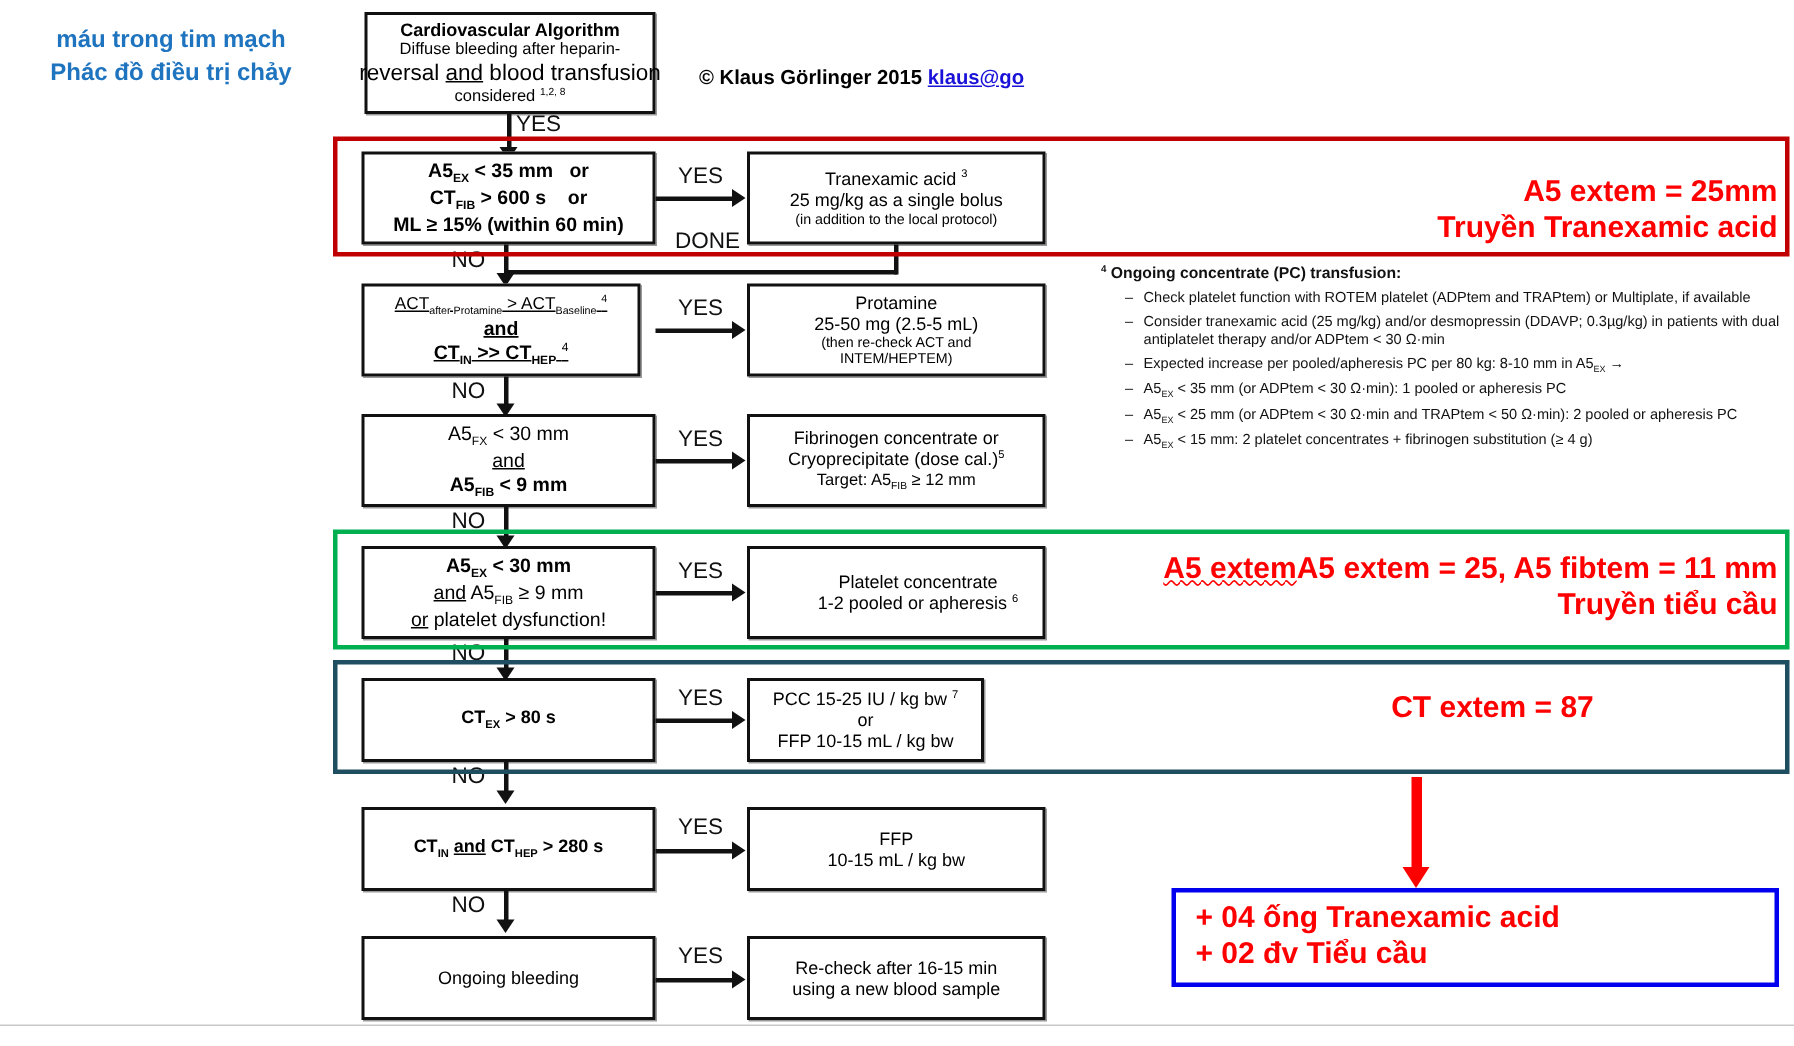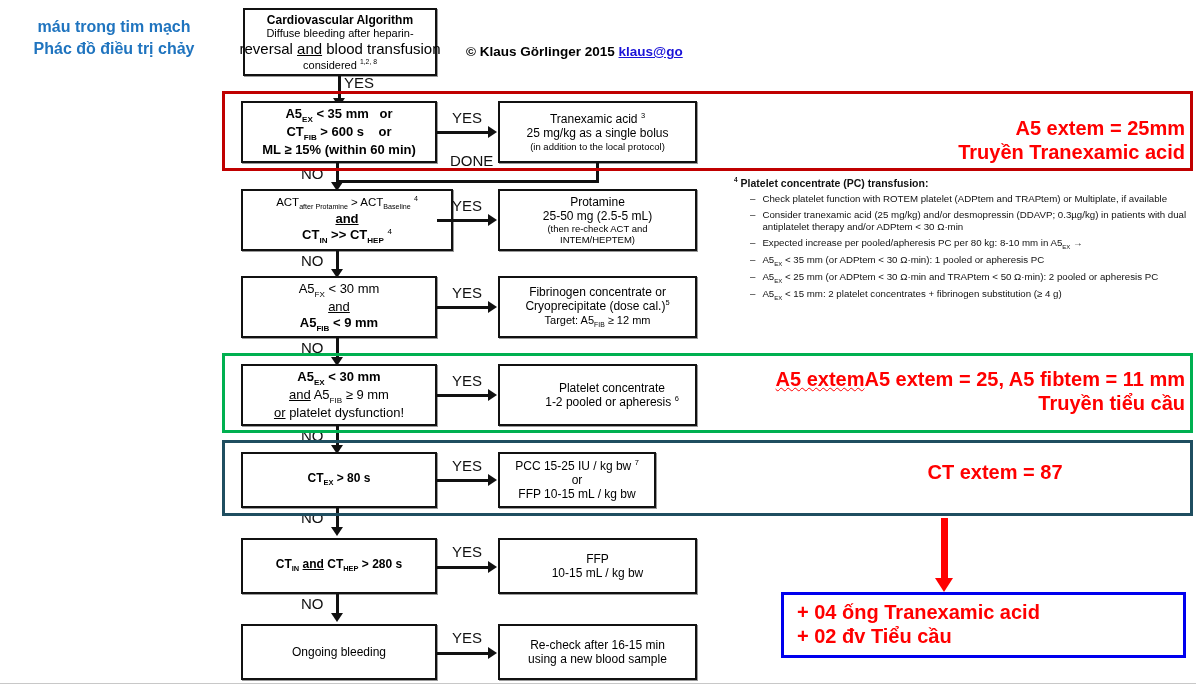--- a/index.html
+++ b/index.html
@@ -133,21 +133,21 @@
   <div class="abs lbl" style="left:452px; top:109px;">YES</div>
 
   <div class="abs vline" style="left:596px; top:163px; height:20px;"></div>
   <div class="abs hline" style="left:336px; top:180px; width:262px;"></div>
   <div class="abs lbl" style="left:450px; top:152px;">DONE</div>
 
   <div class="abs vline" style="left:336px; top:163px; height:22px;"></div>
   <div class="abs arrow-down" style="left:331px; top:182px;"></div>
   <div class="abs lbl" style="left:301px; top:165px;">NO</div>
 
-  <div class="abs fbox" style="left:241px; top:189px; width:212px; height:62px;">
+  <div class="abs fbox" style="left:241px; top:189px; width:186px; height:62px;text-decoration:underline;">
     <div class="ln" style="font-size:11.5px">ACT<sub style="font-weight:normal">after Protamine</sub> &gt; ACT<sub style="font-weight:normal">Baseline</sub> <sup>4</sup></div>
     <div class="ln b lg"><u>and</u></div>
     <div class="ln b lg">CT<sub>IN</sub> &gt;&gt; CT<sub>HEP</sub> <sup style="font-weight:normal">4</sup></div>
   </div>
   <div class="abs fbox" style="left:498px; top:189px; width:199px; height:62px;">
     <div class="ln md">Protamine</div>
     <div class="ln md">25-50 mg (2.5-5 mL)</div>
     <div class="ln sm">(then re-check ACT and</div>
     <div class="ln sm">INTEM/HEPTEM)</div>
   </div>
@@ -227,21 +227,21 @@
     <div class="ln md">Re-check after 16-15 min</div>
     <div class="ln md">using a new blood sample</div>
   </div>
   <div class="abs hline" style="left:437px; top:652px; width:52px;"></div>
   <div class="abs arrow-right" style="left:488px; top:647px;"></div>
   <div class="abs lbl" style="left:452px; top:629px;">YES</div>
 
   <div class="abs fn">
     <div class="fn-head">
       <sup>4</sup>
-      <span>Platelet concentrate (PC) transfusion:</span>
+      <span>Ongoing concentrate (PC) transfusion:</span>
     </div>
 
     <div class="fn-item">
       <span class="fn-dash">–</span>
       <span class="fn-txt">Check platelet function with ROTEM platelet (ADPtem and TRAPtem) or Multiplate, if available</span>
     </div>
     <div class="fn-item">
       <span class="fn-dash">–</span>
       <span class="fn-txt">Consider tranexamic acid (25 mg/kg) and/or desmopressin (DDAVP; 0.3µg/kg) in patients with dual antiplatelet therapy and/or ADPtem &lt; 30 Ω·min</span>
     </div>

